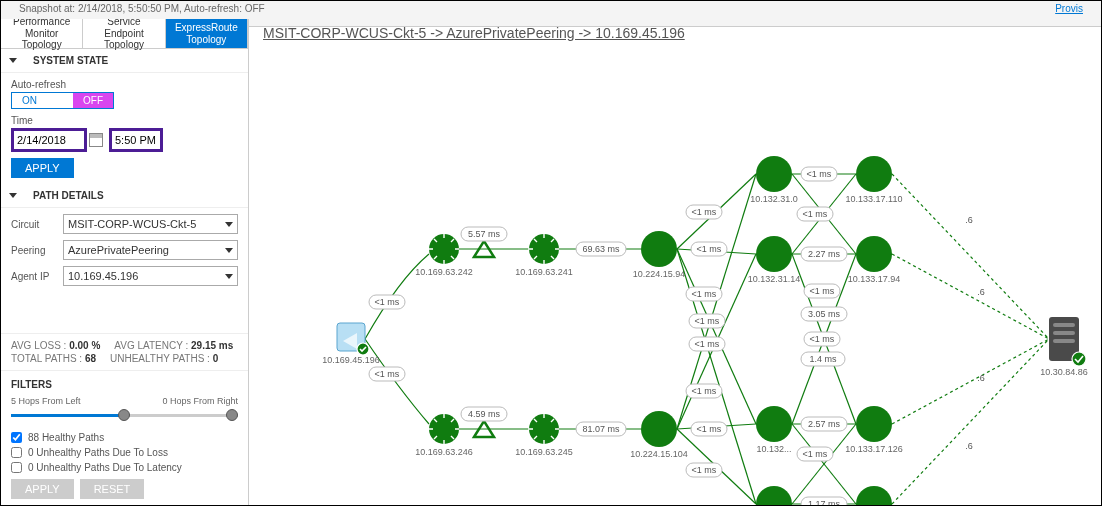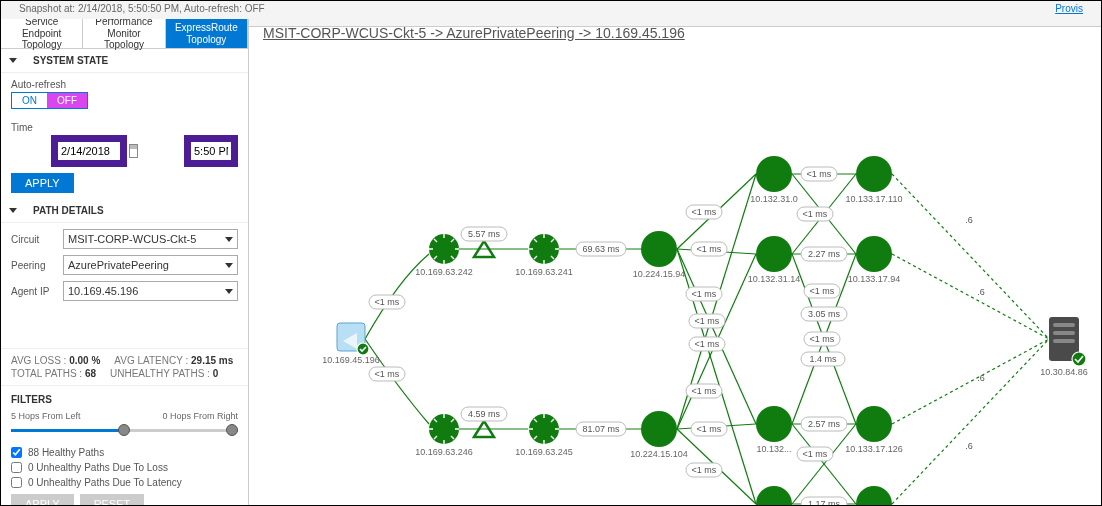--- a/index.html
+++ b/index.html
@@ -9,25 +9,25 @@
 
 .sidebar { position: absolute; top: 18px; left: 0; width: 248px; bottom: 0; border-right: 1px solid #ccc; background: #fff; overflow: hidden; }
 .tabs { display: flex; border-bottom: 1px solid #ccc; height: 30px; }
 .tab { flex: 1; font-size: 10px; text-align: center; padding: 3px 4px; border-right: 1px solid #ccc; cursor: pointer; line-height: 1.15; display: flex; align-items: center; justify-content: center; }
 .tab.active { background: #0078d4; color: #fff; }
 .section-hdr { font-size: 10px; font-weight: 600; padding: 6px 8px; border-bottom: 1px solid #eee; display: flex; align-items: center; gap: 16px; }
 .caret { display: inline-block; width: 0; height: 0; border-left: 4px solid transparent; border-right: 4px solid transparent; border-top: 5px solid #333; }
 .caret.right { border-left: 5px solid #333; border-top: 4px solid transparent; border-bottom: 4px solid transparent; border-right: none; }
 .section-body { padding: 6px 10px; font-size: 11px; }
 .lbl { font-size: 10px; color: #555; margin-bottom: 2px; display: block; }
-.toggle { display: inline-flex; border: 1px solid #0078d4; margin-bottom: 13px; }
+.toggle { display: inline-flex; border: 1px solid #0078d4; margin-bottom: 6px; gap: 26px; }
 .toggle span { padding: 2px 10px; font-size: 10px; background: #fff; color: #0078d4; cursor: pointer; }
 .toggle span.on { background: #d946ef; color: #fff; }
 .row { display: flex; gap: 6px; margin-bottom: 6px; align-items: center; }
-.date-in, .time-in { border: 7px solid #4c1d95; padding: 3px 3px; font-size: 11px; background: #fff; margin-left: 40px; }
+.date-in, .time-in { border: 3px solid #4c1d95; padding: 3px 3px; font-size: 11px; background: #fff; }
 .date-in { width: 76px; }
 .time-in { width: 54px; }
 .cal-icon { width: 14px; height: 14px; border: 1px solid #888; margin-left: -4px; display: inline-block; background: linear-gradient(#bbb 30%, #fff 30%); }
 .btn { background: #0078d4; color: #fff; border: none; padding: 4px 14px; font-size: 11px; cursor: pointer; }
 .btn.dis { background: #ccc; color: #fff; }
 .formrow { display: flex; align-items: center; margin-bottom: 6px; gap: 6px; }
 .formrow label { width: 46px; font-size: 10px; color: #555; }
 .sel { flex: 1; border: 1px solid #aaa; padding: 3px 4px; font-size: 11px; background: #fff; display: flex; justify-content: space-between; align-items: center; cursor: pointer; }
 .sel .dd { width: 0; height: 0; border-left: 4px solid transparent; border-right: 4px solid transparent; border-top: 5px solid #333; }
 .stats { display: flex; flex-wrap: wrap; gap: 2px 14px; padding: 6px 10px; font-size: 10px; border-top: 1px solid #eee; border-bottom: 1px solid #eee; margin-top: 35px; }
@@ -65,22 +65,22 @@
 </head>
 <body>
 
 <div class="topbar">
   <span>Snapshot at: 2/14/2018, 5:50:50 PM, Auto-refresh: OFF</span>
   <a href="#">Provis</a>
 </div>
 
 <div class="sidebar">
   <div class="tabs">
+    <div class="tab">Performance Monitor Topology</div>
     <div class="tab">Service Endpoint Topology</div>
-    <div class="tab">Performance Monitor Topology</div>
     <div class="tab active">ExpressRoute Topology</div>
   </div>
 
   <div class="section-hdr">
     <span class="caret"></span>
     <span>SYSTEM STATE</span>
   </div>
   <div class="section-body">
     <span class="lbl">Auto-refresh</span>
     <div class="toggle">

